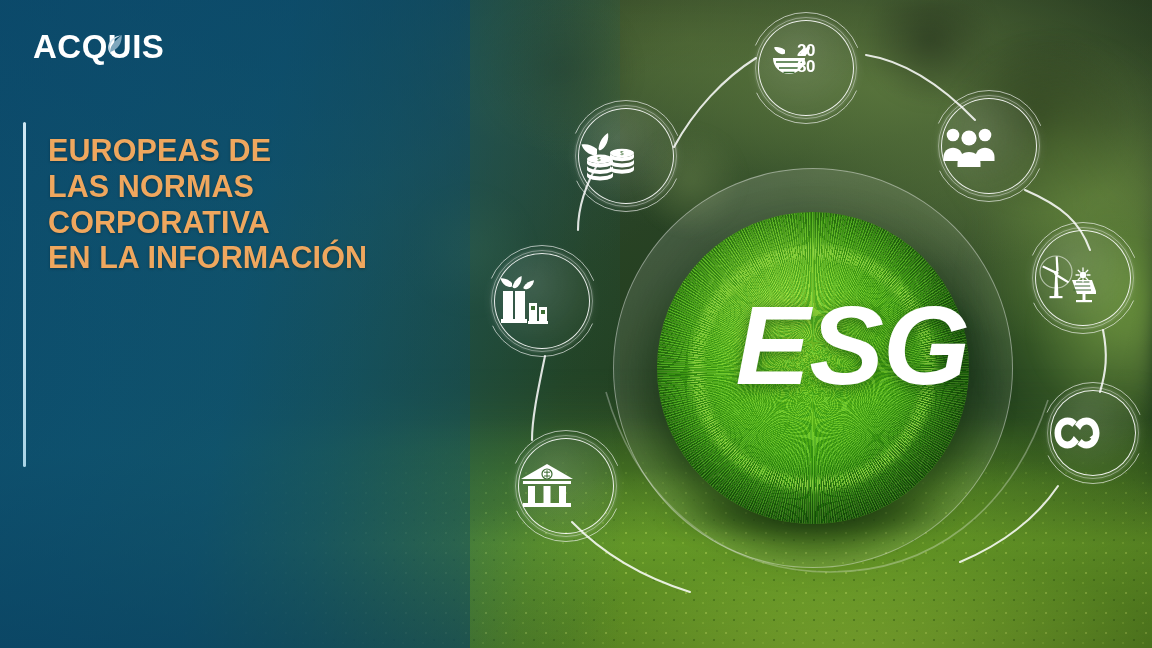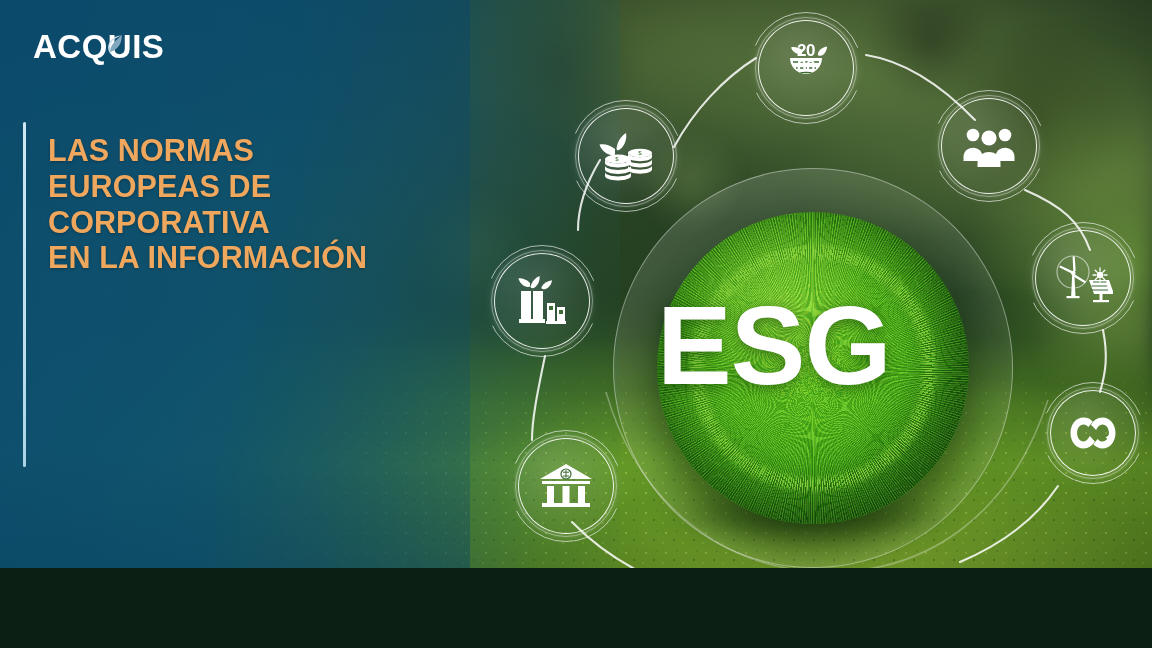--- a/index.html
+++ b/index.html
@@ -3,21 +3,21 @@
 <meta charset="utf-8">
 <title>ESRS ESG Banner</title>
 <style>
   * { margin:0; padding:0; box-sizing:border-box; }
   html, body {
     width:1152px; height:648px; overflow:hidden;
     background:#0b1f14;
     font-family:"Liberation Sans", sans-serif;
   }
   #stage {
-    position:relative; width:1152px; height:568px; overflow:hidden;
+    position:relative; width:1152px; height:648px; overflow:hidden;
     background:#000000;
   }
 
   
   .bg-layer { position:absolute; inset:0; }
 
   .bg-base {
     background:
       radial-gradient(ellipse 55% 48% at 78% 12%, rgba(92,120,62,.95) 0%, rgba(52,78,40,0) 62%),
       radial-gradient(ellipse 40% 35% at 96% 30%, rgba(120,140,80,.55) 0%, rgba(60,80,45,0) 68%),
@@ -177,34 +177,35 @@
     filter:blur(.4px);
   }
   .sphere-shadow {
     position:absolute; left:660px; top:485px; width:300px; height:60px;
     background:radial-gradient(ellipse at 50% 50%, rgba(8,34,6,.62) 0%, rgba(8,34,6,0) 70%);
     filter:blur(9px);
   }
 
   .esg-label {
     position:absolute; left:657px; top:290px; width:312px;
-    text-align:left; color:#ffffff;
+    text-align:right; color:#ffffff;
     font-size:112px; font-weight:bold; letter-spacing:-1px;
     line-height:1;
     font-family:"Liberation Sans", sans-serif;
     text-shadow:0 3px 14px rgba(10,50,8,.55);
+    font-style:italic;
   }
 
   
   .arcs { position:absolute; left:0; top:0; width:1152px; height:648px; }
 
   
   .node {
     position:absolute; width:96px; height:96px; border-radius:50%;
-    display:flex; align-items:center; justify-content:center;
+    display:flex; align-items:center; 
     background:radial-gradient(circle at 40% 32%, rgba(255,255,255,.13), rgba(255,255,255,.03) 72%);
     border:1.6px solid rgba(255,255,255,.9);
     box-shadow:0 0 0 4.5px rgba(255,255,255,.05), 0 0 14px rgba(255,255,255,.14);
   }
   .node::before {
     content:""; position:absolute; left:-9px; top:-9px; right:-9px; bottom:-9px;
     border-radius:50%;
     border:1.4px solid rgba(255,255,255,.62);
     clip-path:polygon(0 0, 100% 0, 100% 32%, 62% 32%, 62% 70%, 100% 70%, 100% 100%, 0 100%, 0 72%, 36% 72%, 36% 30%, 0 30%);
   }
@@ -250,22 +251,22 @@
   <div class="logo">
     <div class="logo-text">ACQUIS</div>
     <svg class="logo-leaf" viewBox="0 0 18 22">
       <path d="M15.5 1.2C9 2 3.6 5.4 2.3 11.5c-.6 2.9.2 5.9 2 8.1.4.5 1.1-.1.8-.6-1.4-2.4-1.6-4.6-.9-7.2C5.5 6.6 9.8 3.6 15.5 1.2z" fill="#cfe2ee"></path>
       <path d="M15.8 1C12 4.4 8.4 7.4 6 11.2c-1.3 2.1-2 4.4-1.8 6.9 3.6-1 6.8-3.4 9-6.6C15.1 8.6 15.9 4.8 15.8 1z" fill="#7fa7bd"></path>
     </svg>
   </div>
 
   <div class="accent-rule"></div>
   <div class="headline">
+    <span>EUROPEAS DE</span>
     <span>LAS NORMAS</span>
-    <span>EUROPEAS DE</span>
     <span>CORPORATIVA</span>
     <span>EN LA INFORMACIÓN</span>
   </div>
 
   <div class="diagram">
 
     <svg class="arcs" viewBox="0 0 1152 648">
       <g fill="none" stroke="#ffffff" stroke-opacity="0.85" stroke-width="2.1" stroke-linecap="round">
         <path d="M866,55 C910,62 946,90 975,120"></path>
         <path d="M1025,190 C1062,206 1080,222 1090,250"></path>

